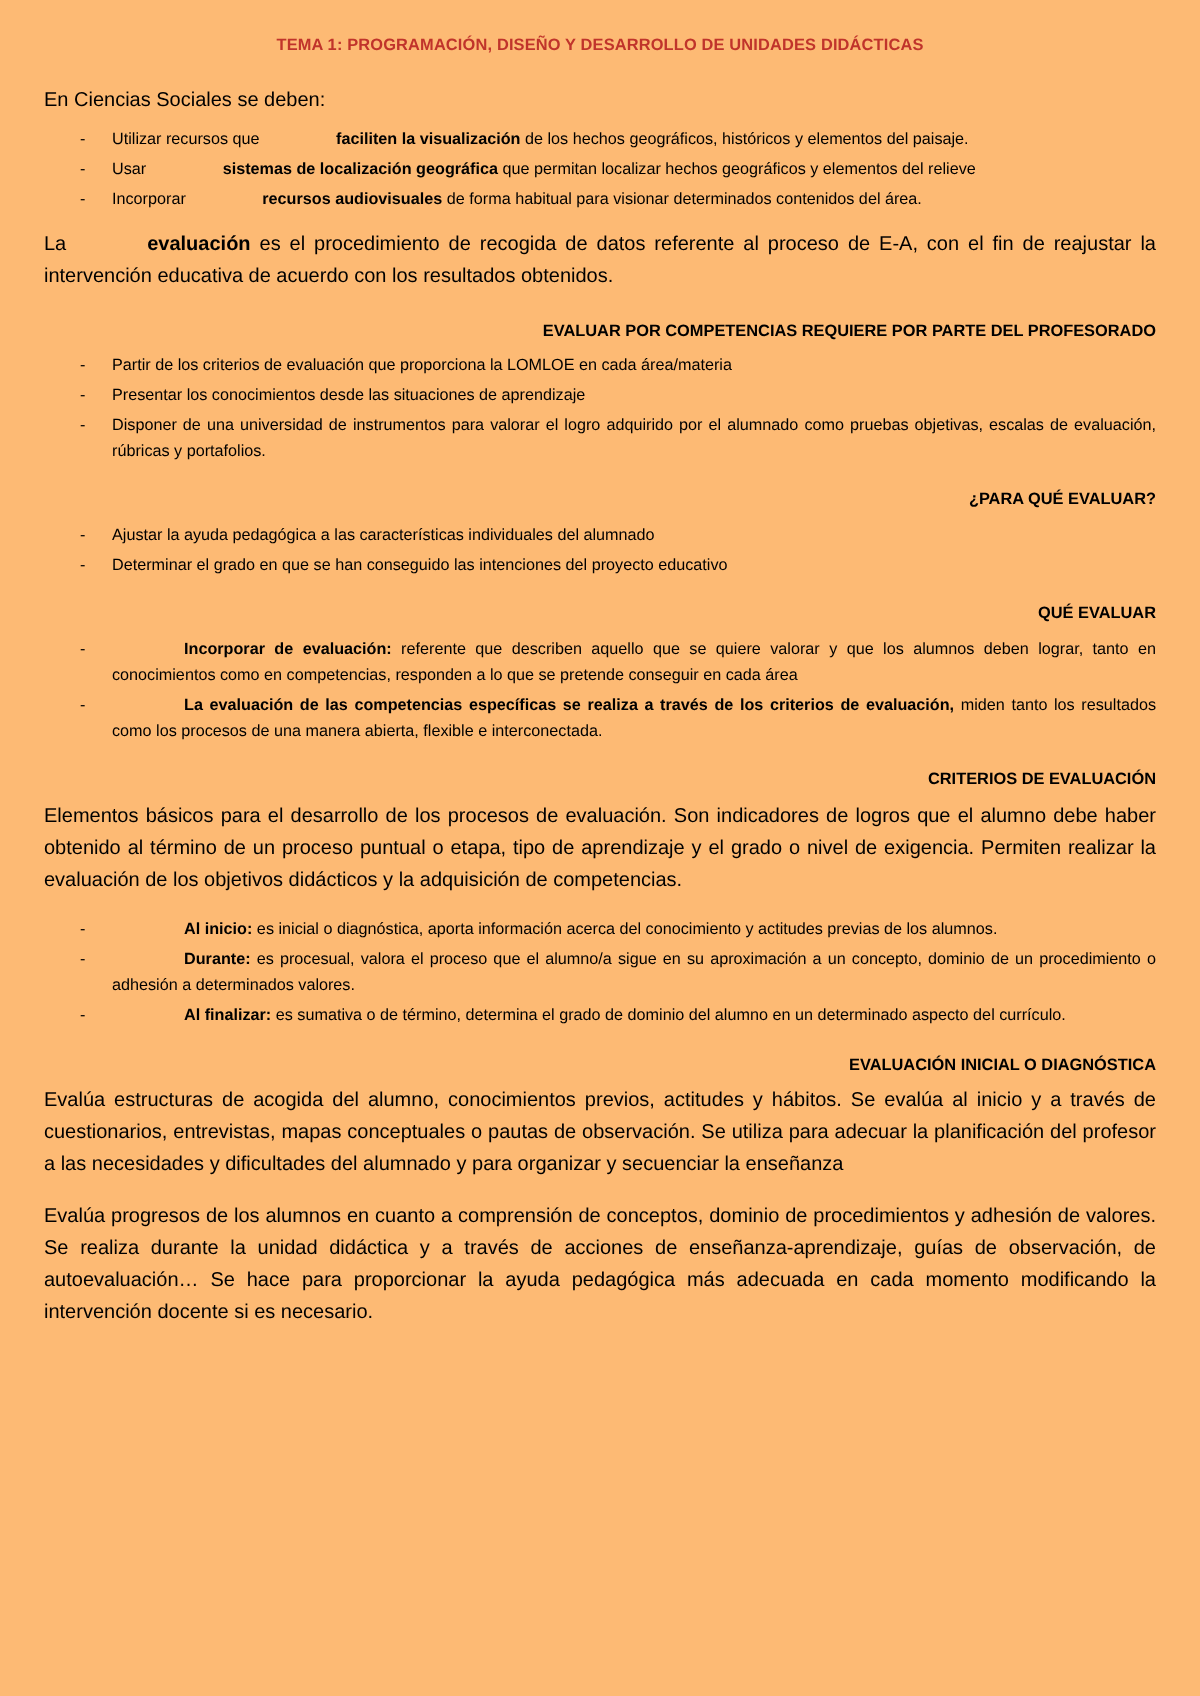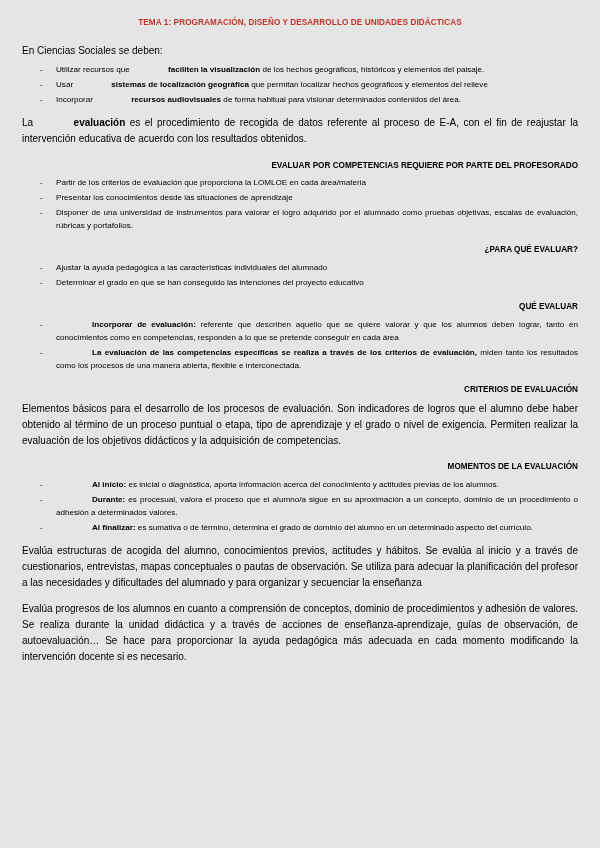--- a/index.html
+++ b/index.html
@@ -12,21 +12,21 @@
     height: 848px;
     font-family: "Liberation Sans", sans-serif;
     color: #000000;
     -webkit-font-smoothing: antialiased;
   }
   .page {
     box-sizing: border-box;
     width: 600px;
     min-height: 848px;
     padding: 14px 22px 20px 22px;
-    background: #e5e5e5;
+    background: #fdba74;
   }
   .doc-title {
     text-align: center;
     font-size: 8.2px;
     font-weight: bold;
     color: #c0342b;
     letter-spacing: 0.01em;
     margin: 4px 0 14px 0;
     line-height: 1.3;
   }
@@ -107,28 +107,28 @@
         <ul class="bullets">
           <li><span class="dash">-</span><span class="b">Incorporar de evaluación:</span><span> referente que describen aquello que se quiere valorar y que los alumnos deben lograr, tanto en conocimientos como en competencias, responden a lo que se pretende conseguir en cada área</span></li>
           <li><span class="dash">-</span><span class="b">La  evaluación  de  las  competencias  específicas  se  realiza  a  través  de  los  criterios  de  evaluación,</span><span>  miden  tanto  los resultados como los procesos de una manera abierta, flexible e interconectada.</span></li>
         </ul>
       </div>
       <div>
         <h2 class="heading">CRITERIOS DE EVALUACIÓN</h2>
         <p class="para"><span>Elementos  básicos  para  el  desarrollo  de  los  procesos  de  evaluación.  Son  indicadores  de  logros  que  el  alumno  debe  haber obtenido  al  término  de  un  proceso  puntual  o  etapa,  tipo  de  aprendizaje  y  el  grado  o  nivel  de  exigencia.  Permiten  realizar  la evaluación de los objetivos didácticos y la adquisición de competencias.</span></p>
       </div>
       <div>
-        <h2 class="heading">MOMENTOS DE LA EVALUACIÓN</h2>
         <ul class="bullets">
           <li><span class="dash">-</span><span class="b">Al inicio:</span><span> es inicial o diagnóstica, aporta información acerca del conocimiento y actitudes previas de los alumnos.</span></li>
           <li><span class="dash">-</span><span class="b">Durante:</span><span>  es  procesual,  valora  el  proceso  que  el  alumno/a  sigue  en  su  aproximación  a  un  concepto,  dominio  de  un procedimiento o adhesión a determinados valores.</span></li>
           <li><span class="dash">-</span><span class="b">Al finalizar:</span><span>  es  sumativa  o  de  término,  determina  el  grado  de  dominio  del  alumno  en  un  determinado  aspecto  del currículo.</span></li>
         </ul>
       </div>
       <div>
+        <h2 class="heading">EVALUACIÓN INICIAL O DIAGNÓSTICA</h2>
         <p class="para"><span>Evalúa  estructuras  de  acogida  del  alumno,  conocimientos  previos,  actitudes  y  hábitos.  Se  evalúa  al  inicio  y  a  través  de cuestionarios, entrevistas, mapas conceptuales o pautas de observación. Se utiliza para adecuar la planificación del profesor a las necesidades y dificultades del alumnado y para organizar y secuenciar la enseñanza</span></p>
       </div>
       <div>
         <p class="para"><span>Evalúa progresos de los alumnos en cuanto a comprensión de conceptos, dominio de procedimientos y adhesión de valores. Se realiza  durante  la  unidad  didáctica  y  a  través  de  acciones  de  enseñanza-aprendizaje,  guías  de  observación,  de autoevaluación…  Se  hace  para  proporcionar  la  ayuda  pedagógica  más  adecuada  en  cada  momento  modificando  la intervención docente si es necesario.</span></p>
       </div>
     </div>
 
 </div>
 
 </body></html>

